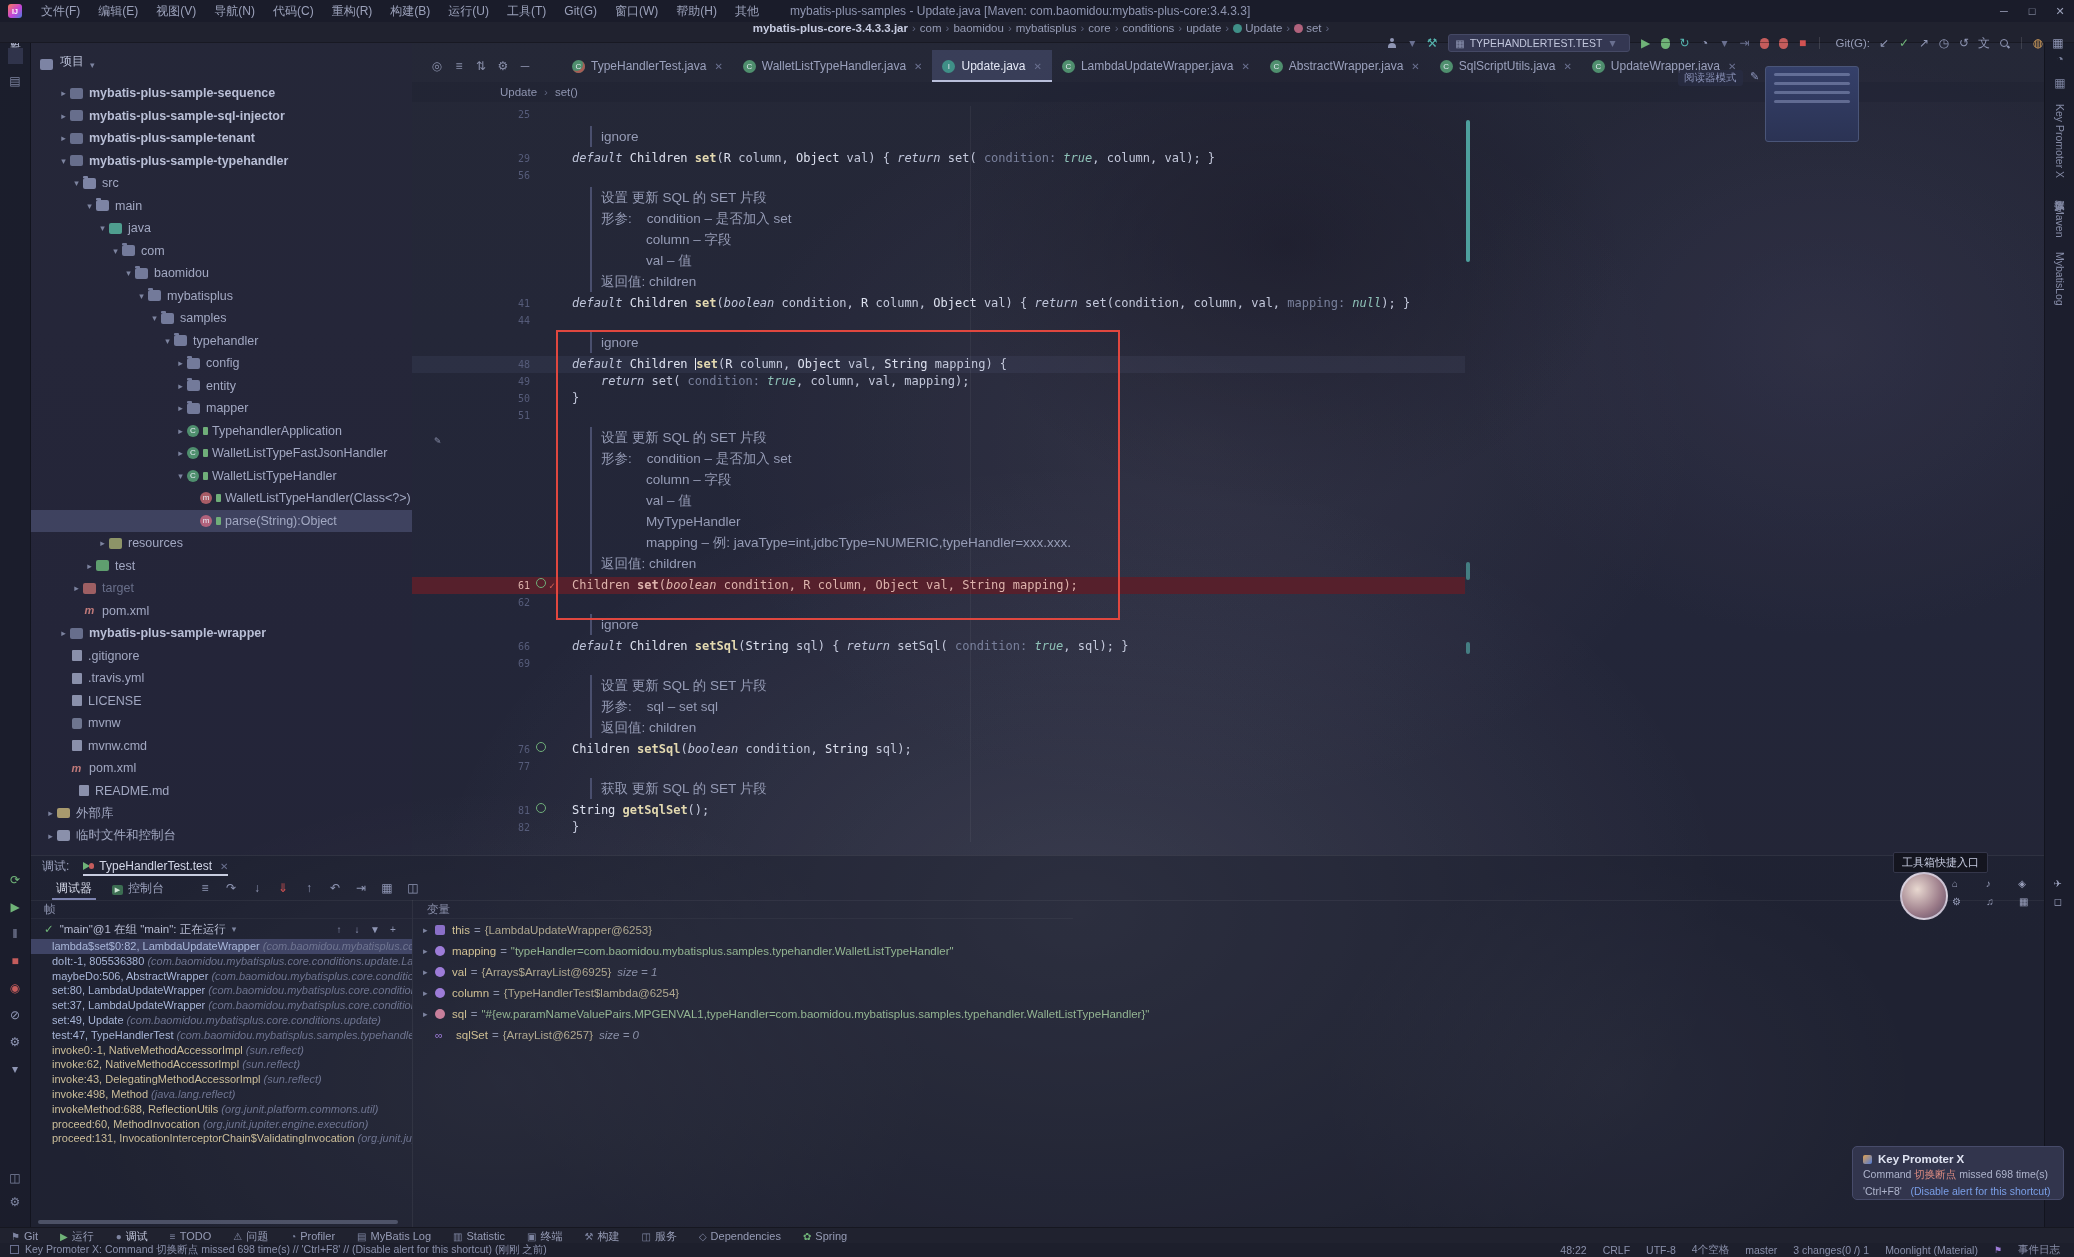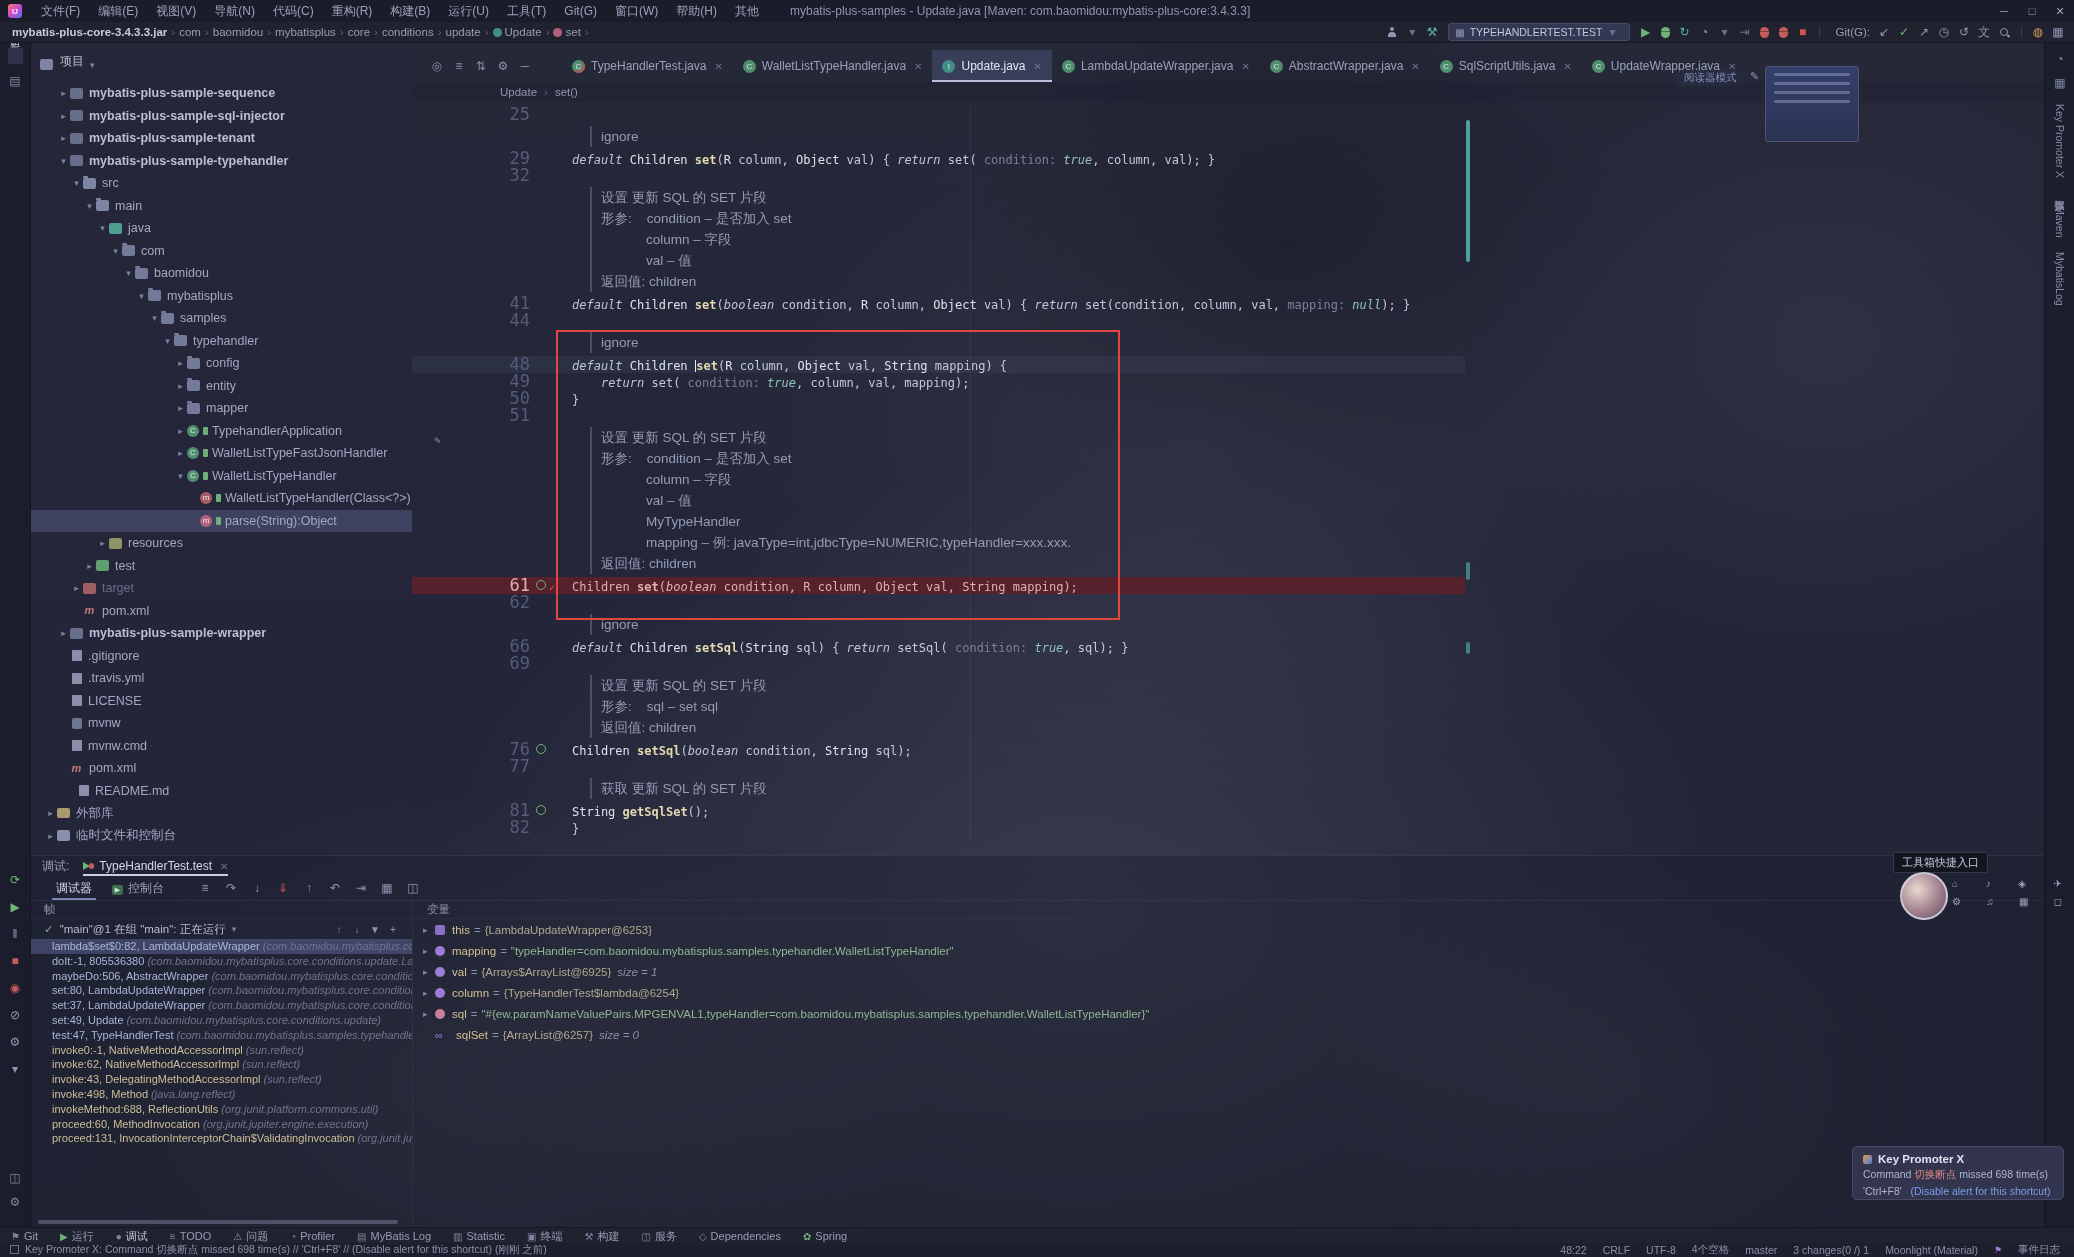--- a/index.html
+++ b/index.html
@@ -22,21 +22,21 @@
             font-size:12px;color:#9ba1ba;z-index:40;}
   #logo{width:14px;height:14px;margin:0 10px 0 8px;border-radius:3px;flex:none;
         background:linear-gradient(135deg,#f97a5b,#c544d8 55%,#4a7bdc);color:#fff;font-size:7px;
         display:flex;align-items:center;justify-content:center;font-weight:bold;}
   .menu-item{padding:0 9px;line-height:22px;cursor:default;}
   #win-title{margin-left:22px;color:#8f95b0;}
   #win-btns{margin-left:auto;display:flex;}
   .win-btn{width:28px;text-align:center;line-height:22px;font-size:11px;color:#9ba1ba;}
   
   #toolbar{left:0;top:22px;width:2074px;height:20px;background:#20222f;display:flex;align-items:center;
-           font-size:11.5px;color:#969cb6;z-index:39;border-bottom:1px solid rgba(0,0,0,.25);}
+           font-size:11.5px;color:#969cb6;z-index:39;border-bottom:1px solid rgba(0,0,0,.25);flex-direction:column;}
   #crumbs{display:flex;align-items:center;margin-left:12px;white-space:nowrap;}
   .crumb{margin-right:4px;}
   .crumb.first{color:#c6cbe0;font-weight:bold;}
   .crumb-sep{margin-right:4px;color:#5d637e;}
   .mini-ic{display:inline-block;width:9px;height:9px;border-radius:50%;margin-right:3px;vertical-align:-1px;}
   #toolbar-right{margin-left:auto;display:flex;align-items:center;margin-right:6px;}
   .tb-ic{width:20px;text-align:center;font-size:12px;color:#8f96b4;flex:none;}
   .tb-ic.green{color:#6fb378}.tb-ic.red{color:#d25252}.tb-ic.teal{color:#56b6b0}
   .tb-ic.orange{color:#d7a15c}.tb-ic.dim{color:#6a7090}
   #run-chip{display:flex;align-items:center;background:#343752;border:1px solid #454965;border-radius:3px;
@@ -112,21 +112,21 @@
   .etab.active::after{content:"";position:absolute;left:0;right:0;bottom:0;height:2px;background:#b9bfda;}
   #ebreadcrumb{position:absolute;left:0;top:40px;height:20px;right:0;display:flex;align-items:center;
                font-size:11.5px;color:#8f95b0;padding-left:88px;background:rgba(30,32,48,.35);}
   #ebreadcrumb .sep{margin:0 7px;color:#5d637e;}
   #code{position:absolute;left:0;top:60px;right:0;bottom:0;font-family:"DejaVu Sans Mono",monospace;
         font-size:12px;padding-top:4px;overflow:hidden;}
   .crow{height:17px;line-height:17px;white-space:pre;width:1053px;}
   .crow.caretline{background:rgba(160,170,220,.07);}
   .crow.exec{background:#56202c;}
   .crow.exec span{color:#ddb3ac !important;}
-  .gn{display:inline-block;width:118px;text-align:right;color:#565c7a;padding-right:6px;font-size:17px;}
+  .gn{display:inline-block;width:118px;text-align:right;color:#565c7a;padding-right:6px;font-size:10px;}
   .crow.exec .gn{color:#a06a6a;}
   .gi{display:inline-block;width:36px;}
   .gic{display:inline-block;font-style:normal;}
   .gi-impl{width:8px;height:8px;border:1.5px solid #6fae79;border-radius:50%;vertical-align:1px;}
   .gi-bp{color:#cf5c52;font-size:10px;margin-left:3px;}
   .tk-k{color:#bfc5da;font-style:italic;}
   .tk-t{color:#dde1ef;}
   .tk-m{color:#e3d9b0;font-weight:bold;}
   .tk-p{color:#c3c8db;}
   .tk-h{color:#79809c;}
@@ -576,21 +576,21 @@
         <span>set()</span>
       </div>
     <div id="code">
       <div id="margin-guide"></div>
       <div id="code-lines">
           <div class="crow"><span class="gn">25</span><span class="gi"></span></div>
           <div class="doc">
             <div class="doc-line">ignore</div>
           </div>
           <div class="crow"><span class="gn">29</span><span class="gi"></span><span class="tk tk-k">default </span><span class="tk tk-t">Children </span><span class="tk tk-m">set</span><span class="tk tk-p">(</span><span class="tk tk-t">R</span><span class="tk tk-p"> column, </span><span class="tk tk-t">Object</span><span class="tk tk-p"> val) { </span><span class="tk tk-k">return </span><span class="tk tk-p">set( </span><span class="tk tk-h">condition: </span><span class="tk tk-l">true</span><span class="tk tk-p">, column, val); }</span></div>
-          <div class="crow"><span class="gn">32</span><span class="gi"></span></div>
+          <div class="crow"><span class="gn">56</span><span class="gi"></span></div>
           <div class="doc">
             <div class="doc-line">设置 更新 SQL 的 SET 片段</div>
             <div class="doc-line">形参:    condition – 是否加入 set</div>
             <div class="doc-line">            column – 字段</div>
             <div class="doc-line">            val – 值</div>
             <div class="doc-line">返回值: children</div>
           </div>
           <div class="crow"><span class="gn">41</span><span class="gi"></span><span class="tk tk-k">default </span><span class="tk tk-t">Children </span><span class="tk tk-m">set</span><span class="tk tk-p">(</span><span class="tk tk-k">boolean</span><span class="tk tk-p"> condition, </span><span class="tk tk-t">R</span><span class="tk tk-p"> column, </span><span class="tk tk-t">Object</span><span class="tk tk-p"> val) { </span><span class="tk tk-k">return </span><span class="tk tk-p">set(condition, column, val, </span><span class="tk tk-h">mapping: </span><span class="tk tk-l">null</span><span class="tk tk-p">); }</span></div>
           <div class="crow"><span class="gn">44</span><span class="gi"></span></div>
           <div class="doc">

